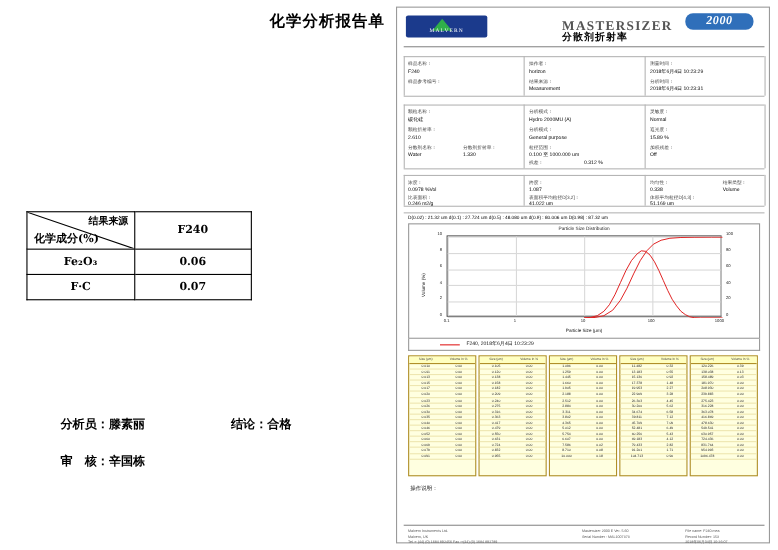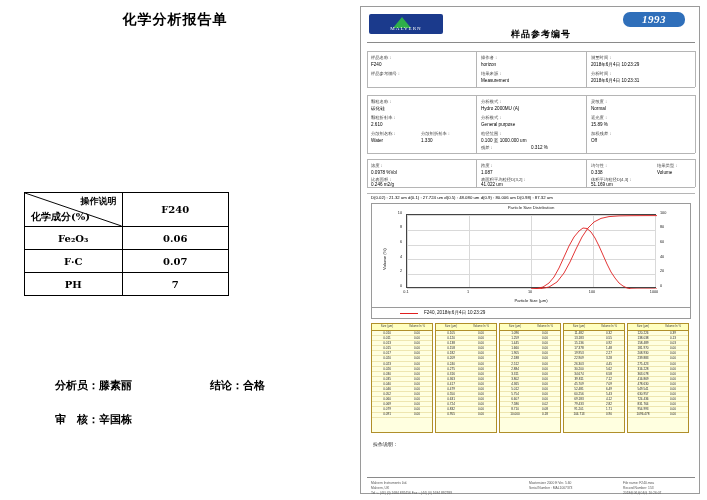--- a/index.html
+++ b/index.html
@@ -20,21 +20,21 @@
   }
   .left-title {
     text-align:center;
     font-family:"DejaVu Serif", serif;
     font-weight:bold;
     font-size:15px;
     margin-top:44px;
     letter-spacing:1px;
   }
   .left-subtitle {
-    text-align:center;
+    text-align:right;
     font-family:"DejaVu Serif", serif;
     font-weight:bold;
     font-size:14px;
     margin-top:11px;
     letter-spacing:1px;
   }
   .info-box {
     position:absolute;
     left:24px; top:118px;
     width:302px; height:50px;
@@ -236,55 +236,52 @@
 
 
     <table class="data-table">
       <tbody>
           <tr>
         <td class="label diag-cell">
           <svg class="diag-line" viewBox="0 0 98 34" preserveAspectRatio="none">
             <line x1="0" y1="0" x2="98" y2="34" stroke="#000" stroke-width="1"></line>
           </svg>
           <span class="l1">化学成分(%)</span>
-          <span class="l2">操作说明</span>
+          <span class="l2">结果来源</span>
         </td>
         <td class="value" style="height:34px">F240</td>
       </tr>
       <tr>
         <td class="label">Fe₂O₃</td>
         <td class="value">0.06</td>
       </tr>
       <tr>
         <td class="label">F·C</td>
         <td class="value">0.07</td>
       </tr>
-      <tr>
-        <td class="label">PH</td>
-        <td class="value">7</td>
-      </tr>
     </tbody>
       </table>
 
     <div class="footer-line1">
       <span>分析员：滕素丽</span>
       <span class="concl">结论：合格</span>
     </div>
     <div class="footer-line2">审　核：辛国栋</div>
   </div>
 
   <div class="right">
 
     <div class="hdr">
       <div class="logo-box">
         <div class="logo-tri"></div>
         <div class="logo-txt">MALVERN</div>
       </div>
-      <div class="ms-2000">1993</div>
-      <div class="cn-title">样品参考编号</div>
+      <div class="ms-title">MASTERSIZER</div>
+      <div class="ms-2000">2000</div>
+      <div class="cn-title">分散剂折射率</div>
     </div>
     <div class="hr" style="top:35px"></div>
 
     <div class="boxline" style="left:6px; top:44px; width:328px; height:1px;"></div>
     <div class="boxline" style="left:6px; top:80px; width:328px; height:1px;"></div>
     <div class="boxline" style="left:115px; top:44px; width:1px; height:36px;"></div>
     <div class="boxline" style="left:225px; top:44px; width:1px; height:36px;"></div>
     <div class="boxline" style="left:6px; top:44px; width:1px; height:36px;"></div>
     <div class="boxline" style="left:334px; top:44px; width:1px; height:36px;"></div>
 

